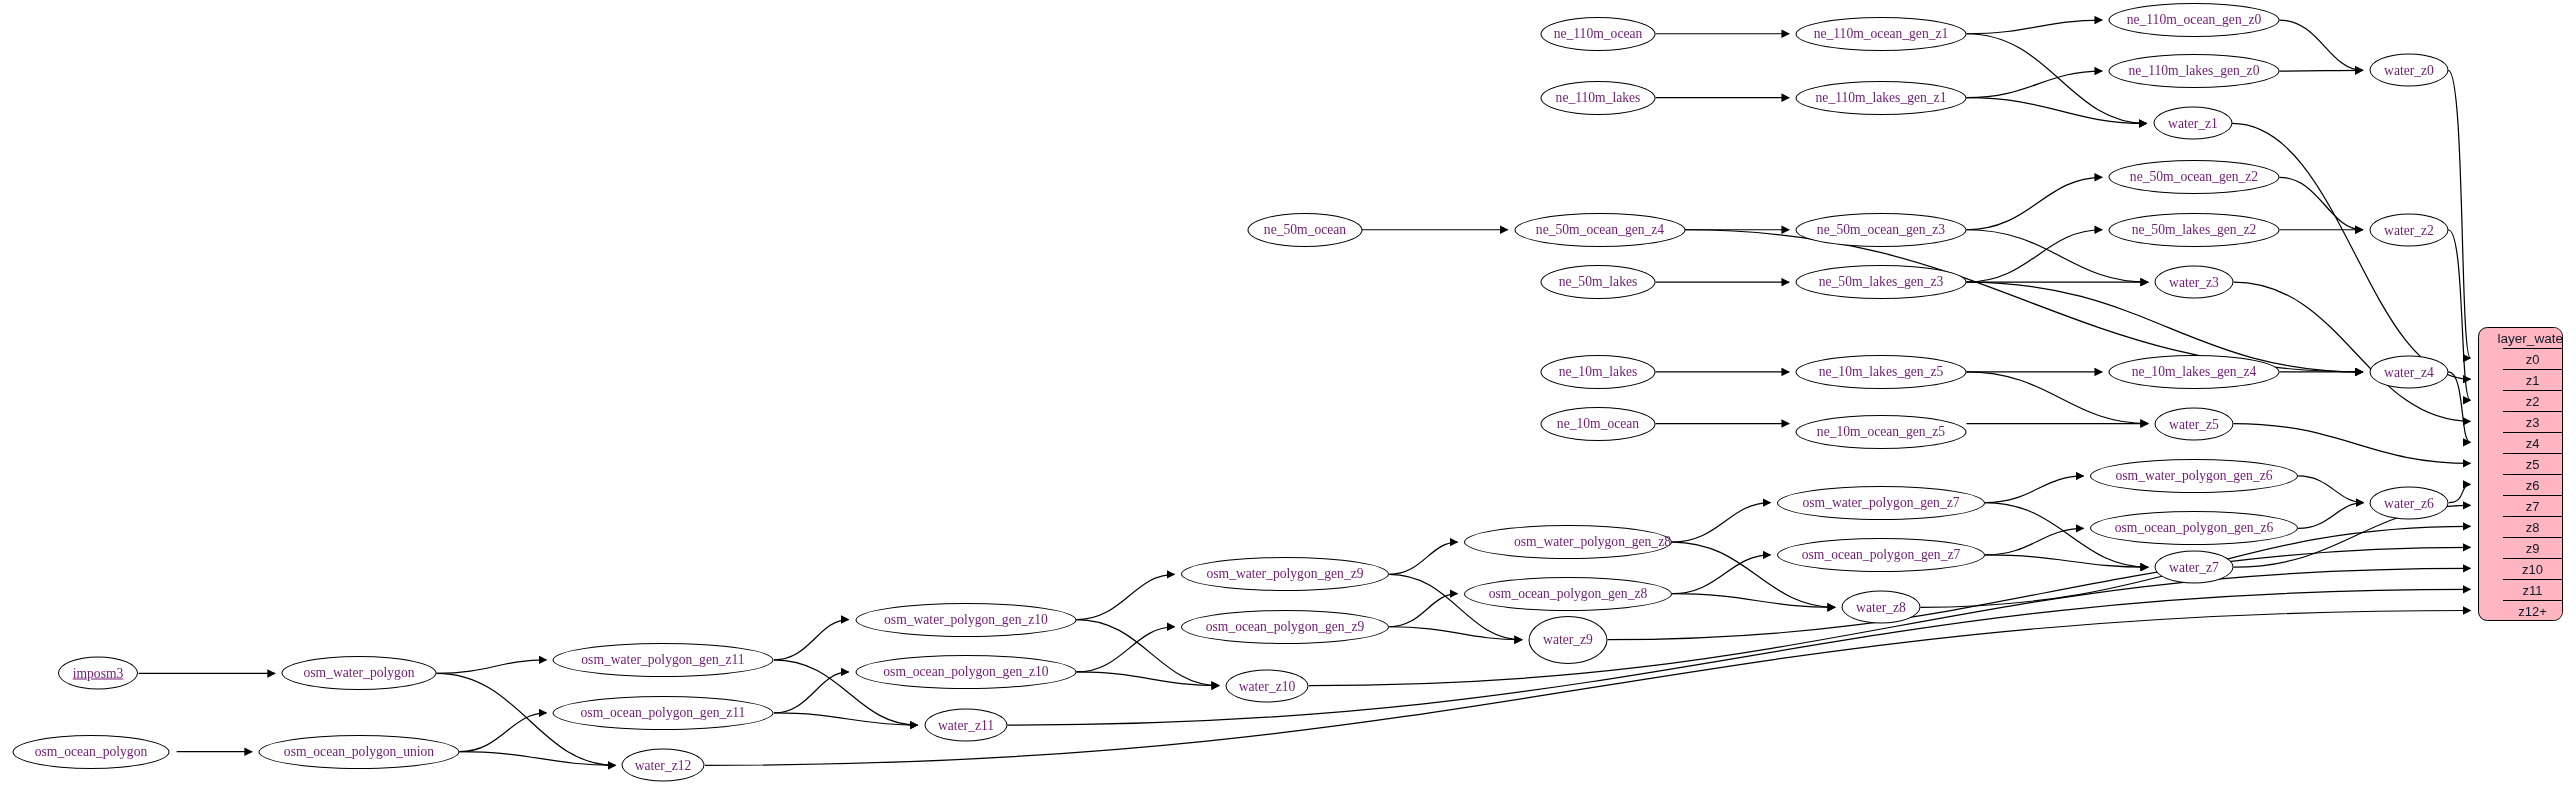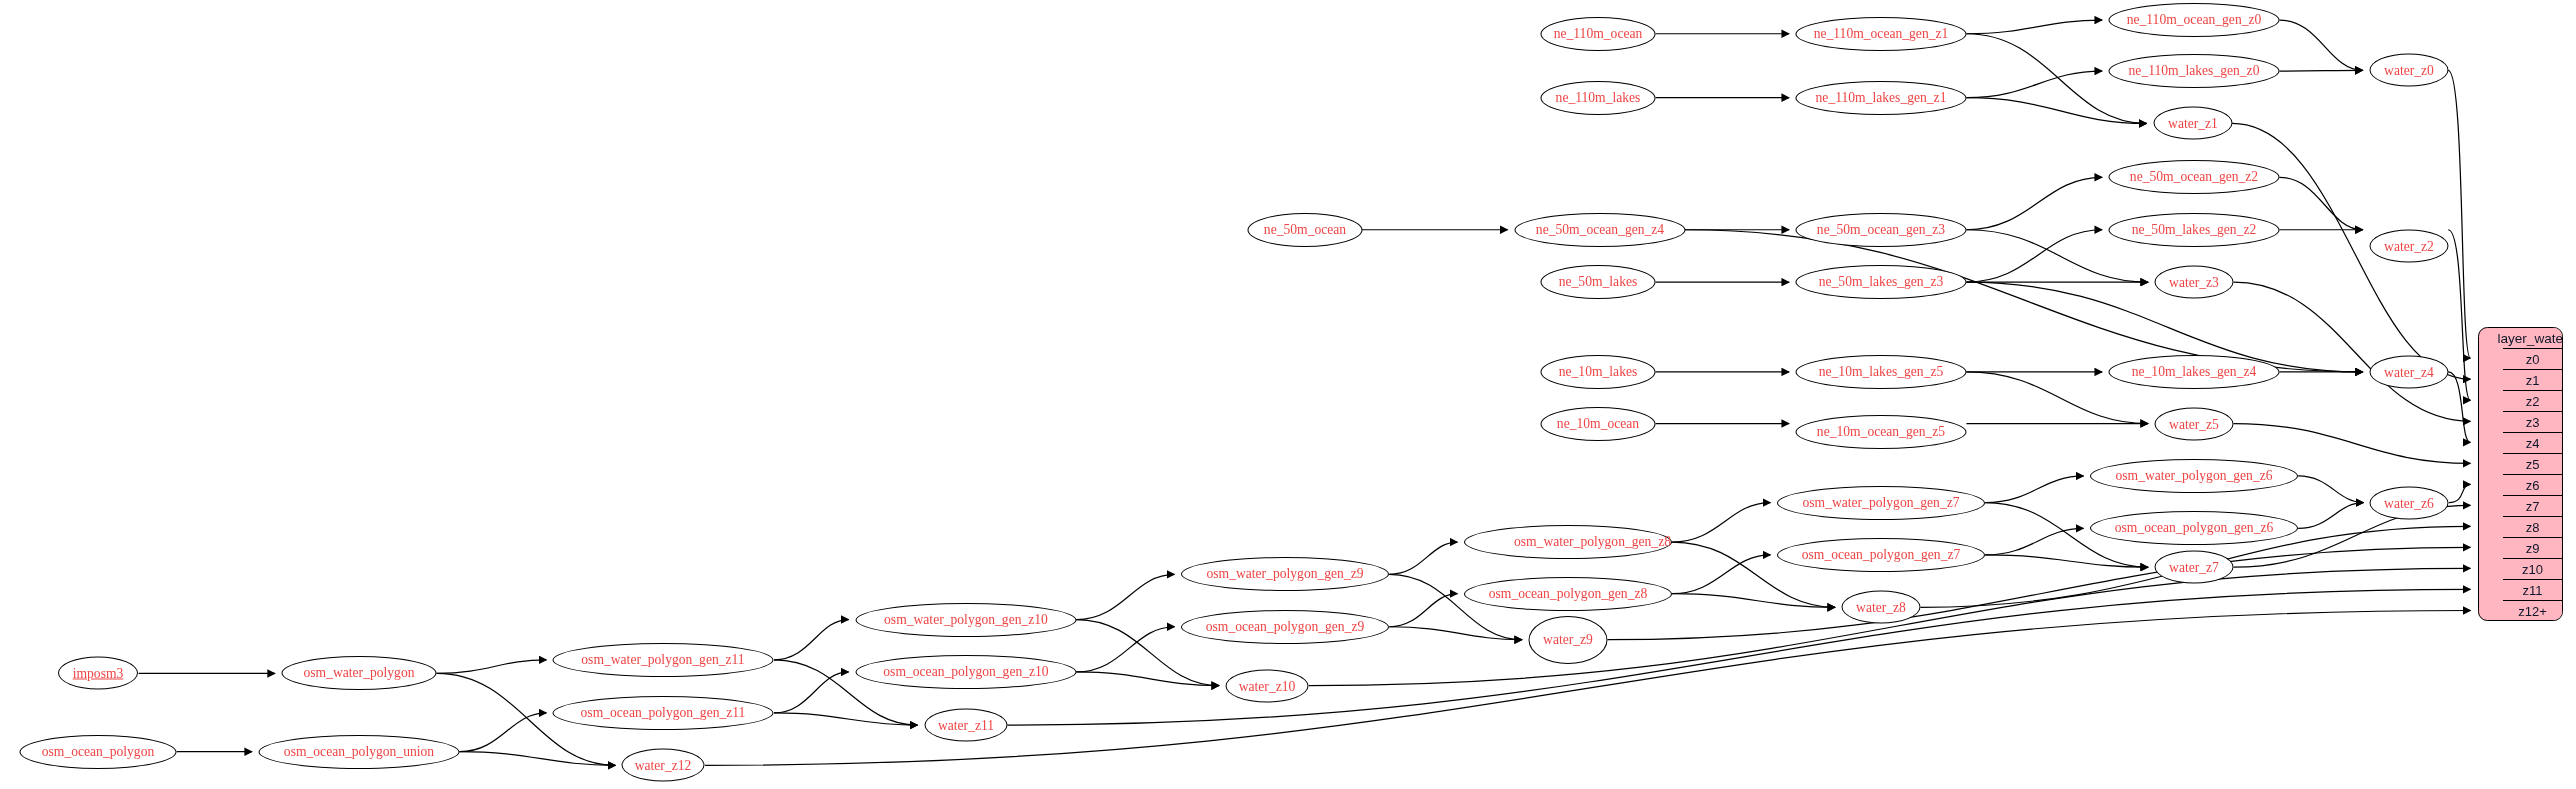--- a/index.html
+++ b/index.html
@@ -3,21 +3,21 @@
 <meta charset="utf-8">
 <title>water layer dependency graph</title>
 <style>
   html,body{margin:0;padding:0;background:#ffffff;}
   body{font-family:"Liberation Serif", serif;}
   #stage{position:relative;width:2576px;height:789px;background:#fff;overflow:hidden;}
   #edges{position:absolute;left:0;top:0;width:2576px;height:789px;}
   .node{position:absolute;transform:translate(-50%,-50%);
         display:flex;align-items:center;justify-content:center;
         border:1.1px solid #000;border-radius:50%;background:#fff;
-        font-family:"Liberation Serif", serif;font-size:13.6px;color:#ef4444;
+        font-family:"Liberation Serif", serif;font-size:13.6px;color:#701a75;
         white-space:nowrap;box-sizing:border-box;}
   .legend{position:absolute;border:1.1px solid #000;border-radius:9.3px;
           background:#ffb6c1;overflow:hidden;box-sizing:border-box;}
   .legend-row{display:flex;align-items:center;justify-content:center;
               font-family:Liberation Sans, sans-serif;font-size:13px;color:#0f172a;
               border-bottom:1.1px solid #000;box-sizing:border-box;background:#ffb6c1;margin-left:24px;}
   .legend-row.head{font-size:13.6px;border-bottom:1.4px solid #000;}
   .legend-row.last{border-bottom:none;}
 </style>
 </head>
@@ -130,21 +130,21 @@
       </div>
       <div class="node" style="left: 1600px; top: 230px; width: 171px; height: 34px;">
         <span>ne_50m_ocean_gen_z4</span>
       </div>
       <div class="node" style="left: 1881px; top: 230px; width: 171px; height: 34px;">
         <span>ne_50m_ocean_gen_z3</span>
       </div>
       <div class="node" style="left: 2194px; top: 177px; width: 171px; height: 34px;">
         <span>ne_50m_ocean_gen_z2</span>
       </div>
-      <div class="node" style="left: 2409px; top: 230px; width: 79px; height: 33px; margin-top: 16px;">
+      <div class="node" style="left: 2409px; top: 230px; width: 79px; height: 33px;">
         <span>water_z2</span>
       </div>
       <div class="node" style="left: 1598px; top: 282px; width: 115px; height: 34px;">
         <span>ne_50m_lakes</span>
       </div>
       <div class="node" style="left: 1881px; top: 282px; width: 171px; height: 34px;">
         <span>ne_50m_lakes_gen_z3</span>
       </div>
       <div class="node" style="left: 2194px; top: 230px; width: 171px; height: 34px;">
         <span>ne_50m_lakes_gen_z2</span>
@@ -226,21 +226,21 @@
       </div>
       <div class="node" style="left: 1267px; top: 686px; width: 83px; height: 33px;">
         <span>water_z10</span>
       </div>
       <div class="node" style="left: 663px; top: 713px; width: 221px; height: 34px;">
         <span>osm_ocean_polygon_gen_z11</span>
       </div>
       <div class="node" style="left: 966px; top: 725px; width: 83px; height: 33px;">
         <span>water_z11</span>
       </div>
-      <div class="node" style="left: 98px; top: 752px; width: 157px; height: 34px;">
+      <div class="node" style="left: 91px; top: 752px; width: 157px; height: 34px;">
         <span>osm_ocean_polygon</span>
       </div>
       <div class="node" style="left: 359px; top: 752px; width: 201px; height: 34px;">
         <span>osm_ocean_polygon_union</span>
       </div>
       <div class="node" style="left: 663px; top: 765px; width: 83px; height: 33px;">
         <span>water_z12</span>
       </div>
     </div>
 

